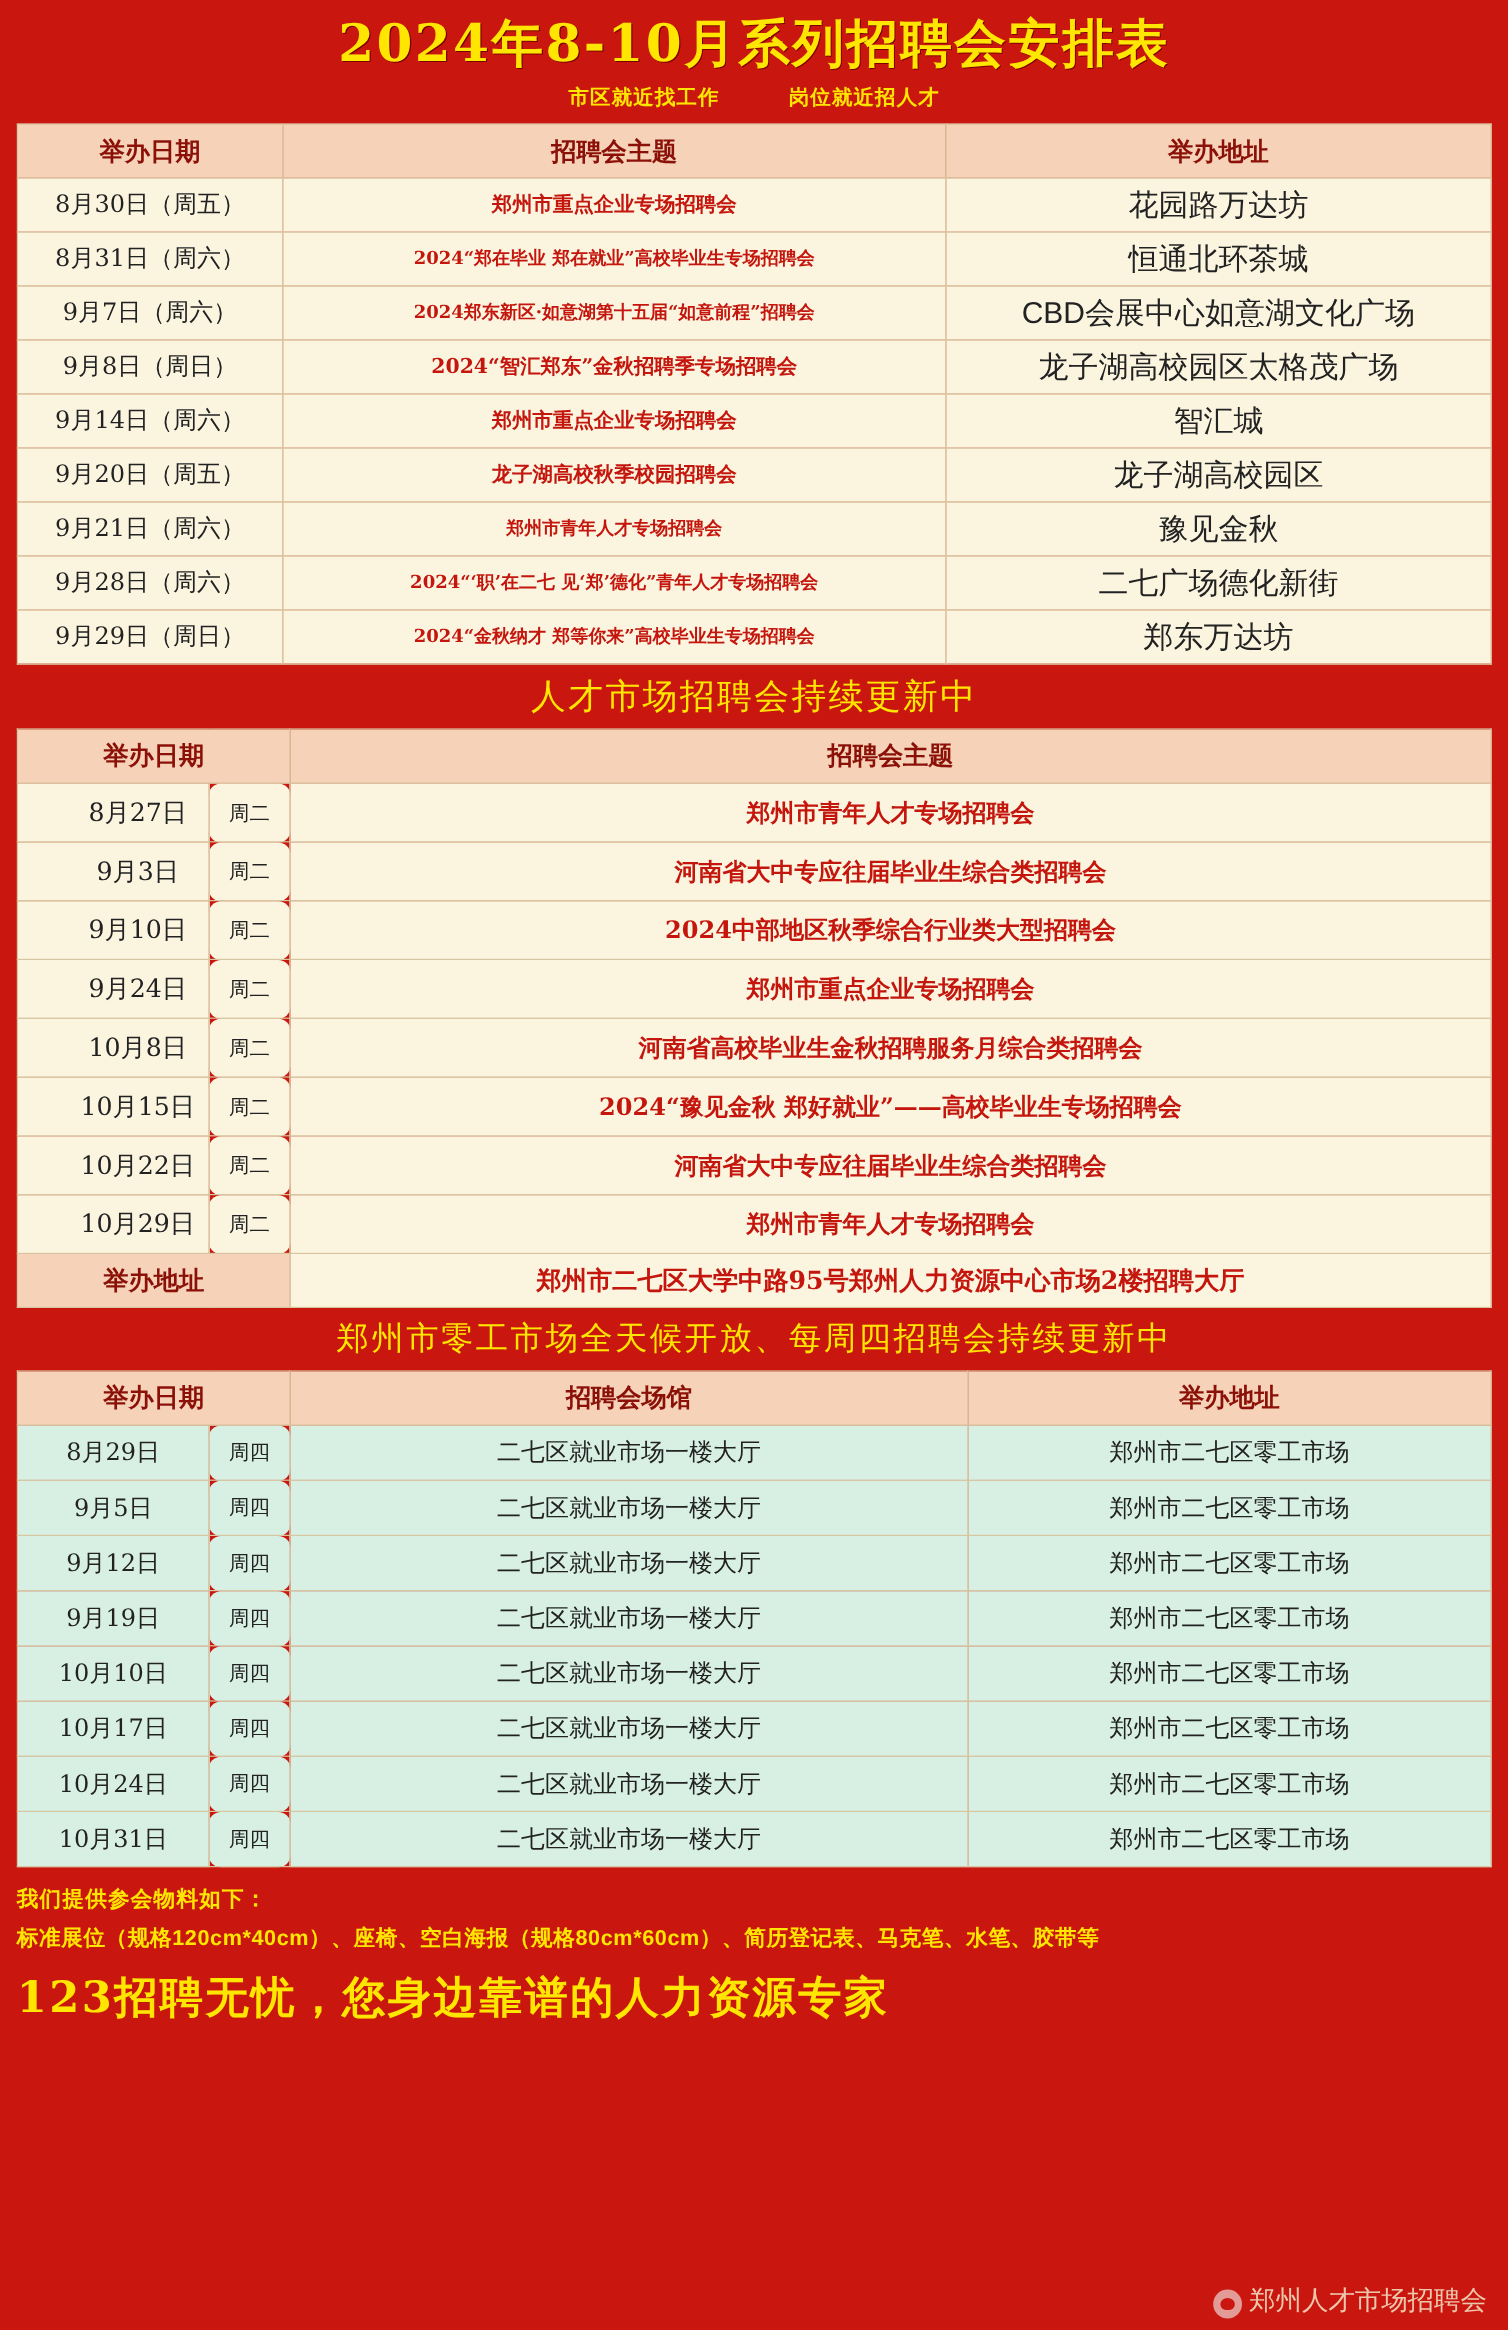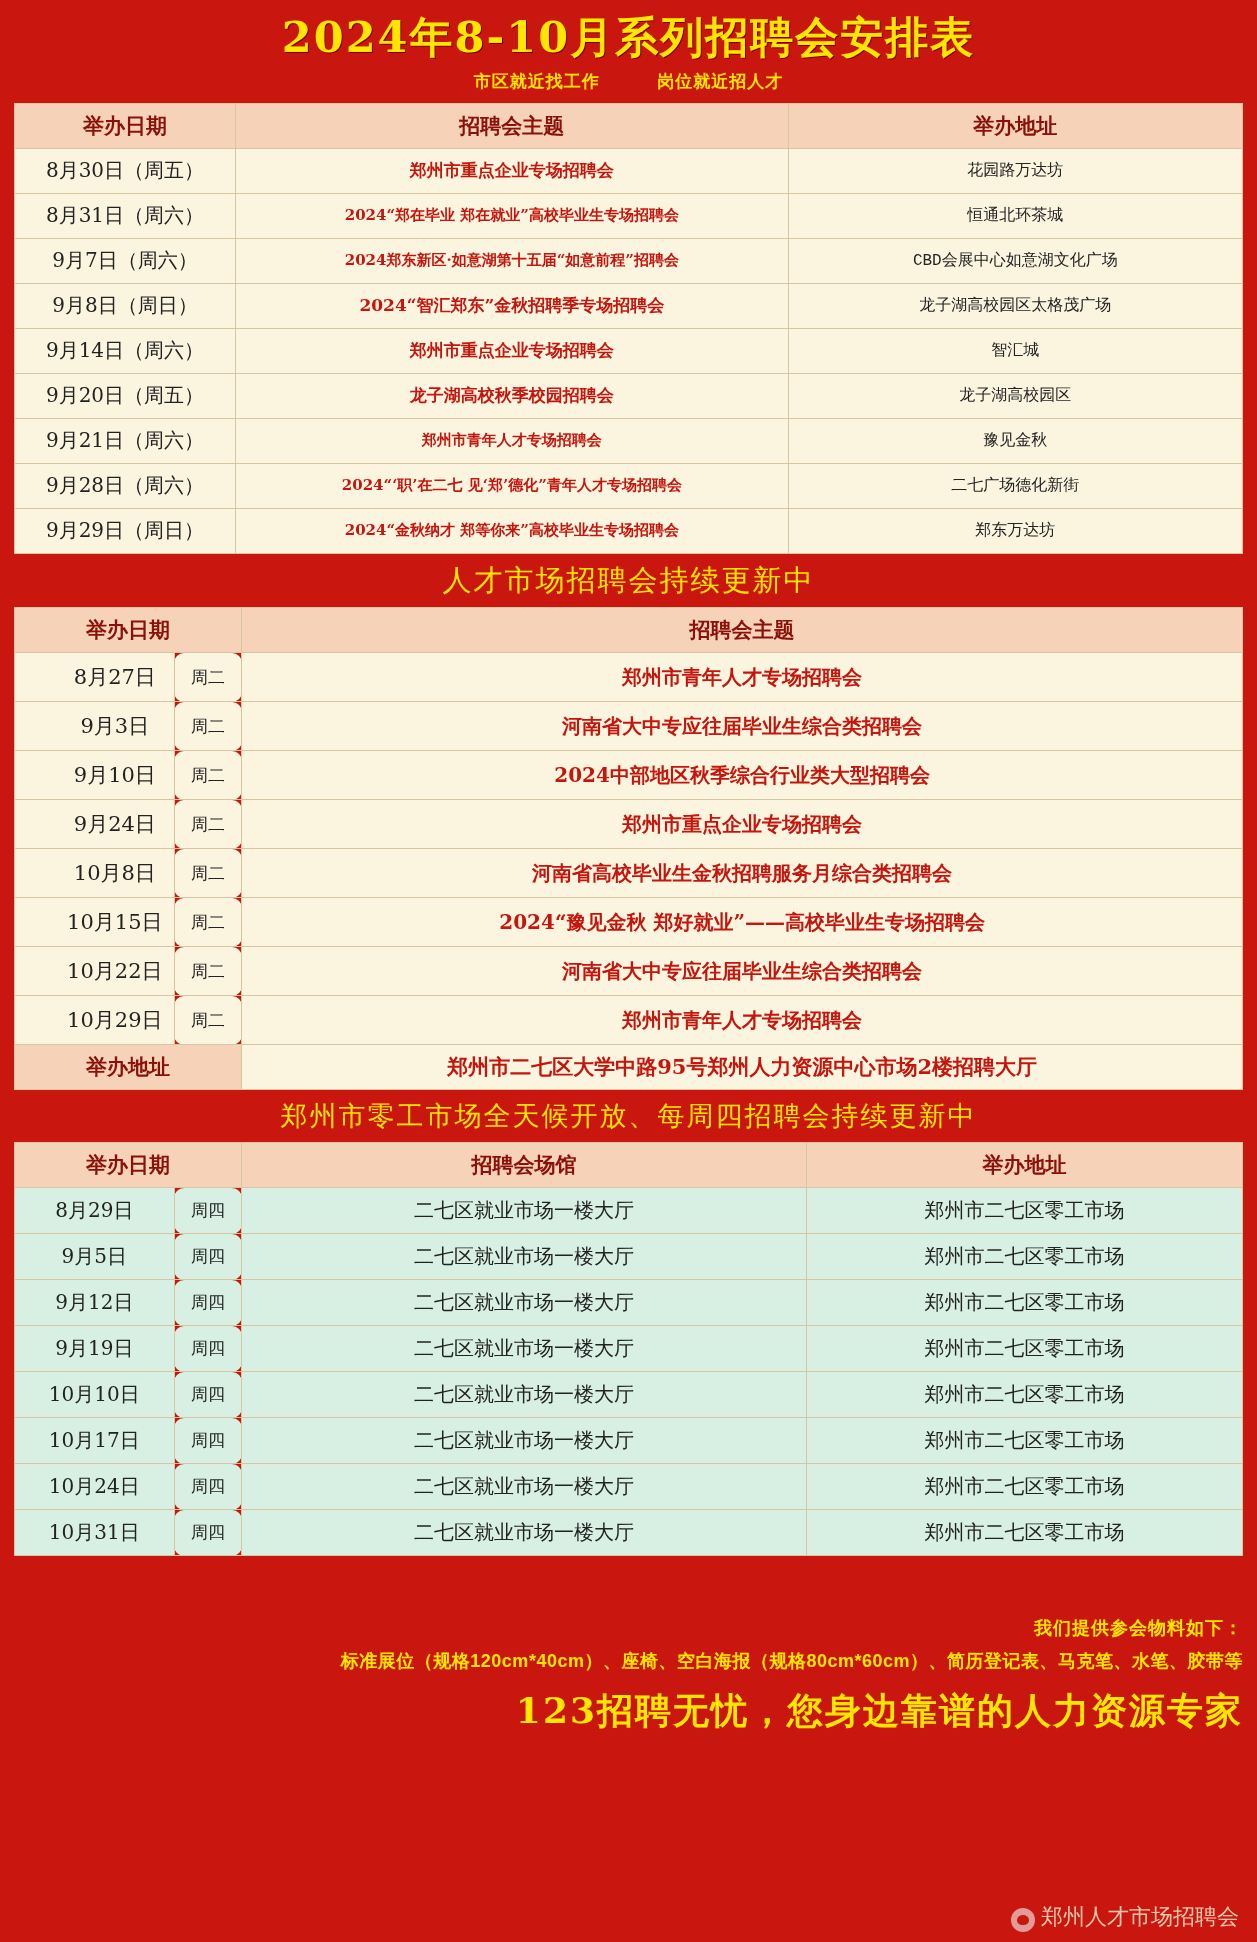--- a/index.html
+++ b/index.html
@@ -72,23 +72,23 @@
     font-size:17px;
     height:42px;
     font-family:"DejaVu Serif","Liberation Serif",serif;
     padding:0 4px;
     margin-top:12px;
   }
   .cell-theme.small{font-size:15px;}
   .cell-addr{
     background:#fbf5e0;
     color:#222;
-    font-size:16px;
+    font-size:25px;
     height:42px;
-    font-family:Liberation Mono, monospace;
+    font-family:Liberation Sans, sans-serif;
   }
   
   .band{
     text-align:center;
     color:#ffe600;
     font-family:"DejaVu Serif","Liberation Serif",serif;
     font-weight:normal;
     font-size:29px;
     letter-spacing:2px;
     padding:11px 0 11px 0;
@@ -130,22 +130,21 @@
     color:#222;
     font-family:"DejaVu Serif","Liberation Serif",serif;
   }
   .sec3 .cell-date{font-size:20px;height:43px;}
   .sec3 .cell-week{font-size:17px;height:43px;}
   .sec3 .cell-venue{font-size:20px;height:43px;}
   .sec3 .cell-addr{font-size:20px;height:43px;}
   
   .footer{
     padding:14px 0 0 0;
-    text-align:right;
-    margin-top:46px;
+    text-align:left;
   }
   .footer-line1{
     color:#ffe600;
     font-weight:bold;
     font-size:18px;
     padding-bottom:9px;
     letter-spacing:1px;
   }
   .footer-line2{
     color:#ffe600;

